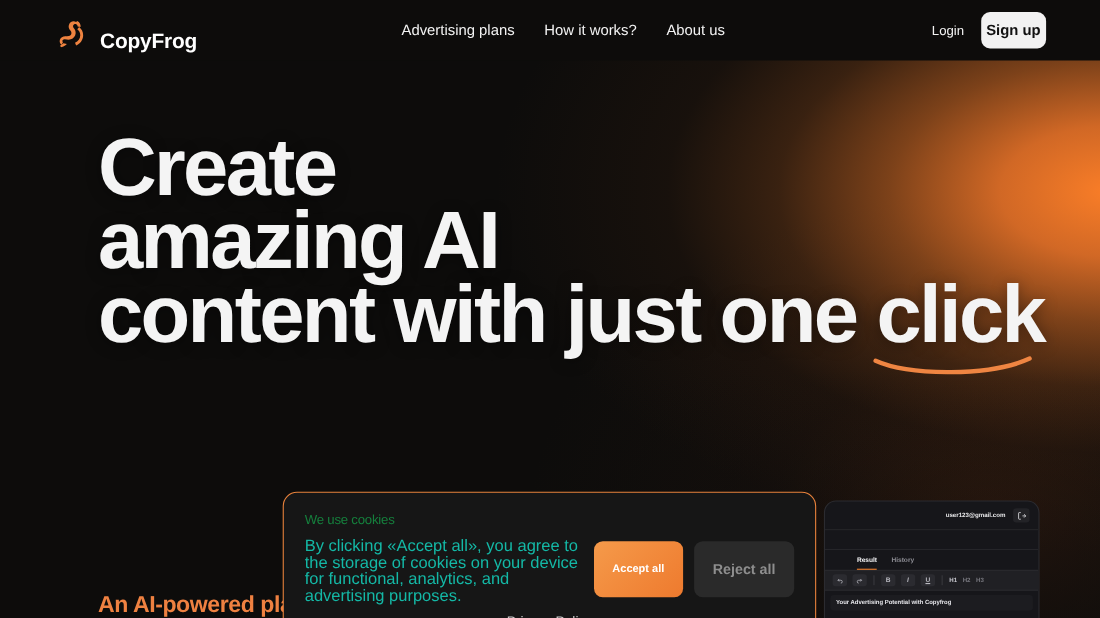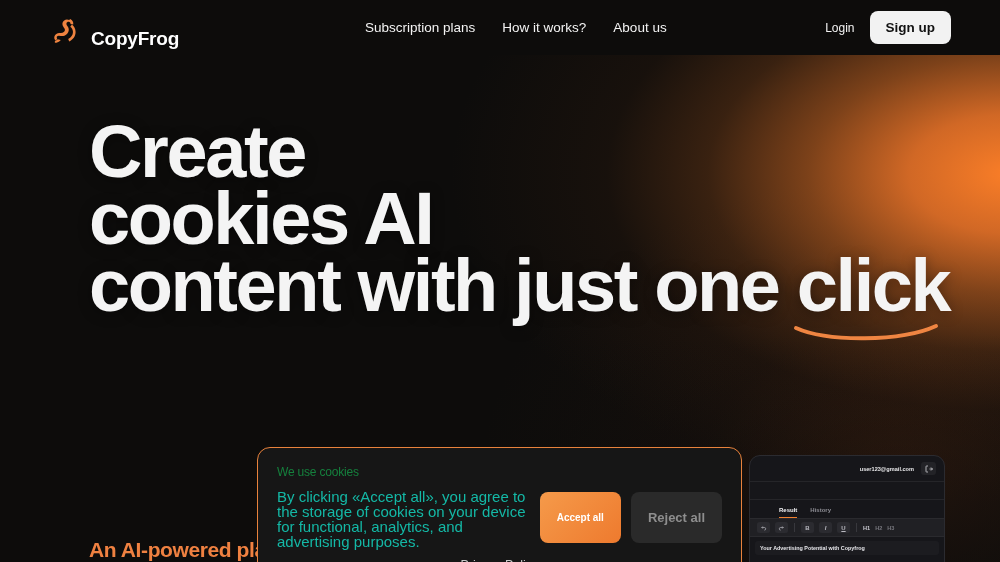--- a/index.html
+++ b/index.html
@@ -44,21 +44,21 @@
   .logo-mark { width:30px; height:30px; display:block; }
   .logo-text { color:#fff; font-size:19px; font-weight:bold; letter-spacing:-0.2px;margin-top:17px; }
 
   .nav { position:absolute; left:365px; top:0; height:55px; display:flex; align-items:center; gap:27px; }
   .nav a { color:#f3f3f3; font-size:13.5px; text-decoration:none; font-weight:500; white-space:nowrap; }
 
   .auth { position:absolute; right:49px; top:0; height:55px; display:flex; align-items:center; gap:15px; }
   .login-link { color:#f3f3f3; font-size:12px; text-decoration:none; font-weight:500; }
   .signup-btn {
     background:#f2f2f2; color:#111; font-size:13.5px; font-weight:bold;
-    border:none; border-radius:8px; padding:9px 16px; cursor:pointer;
+    border:none; border-radius:8px; padding:9px 5px; cursor:pointer;
     font-family:"Liberation Sans", sans-serif;
   }
 
   
   .hero { position:absolute; left:89px; top:118px; z-index:10; }
   .hero h1 {
     color:#f4f4f4; font-size:74px; line-height:67px; font-weight:bold;
     letter-spacing:-2.4px; text-shadow:0 2px 14px rgba(0,0,0,0.38);
   }
   .hero h1 .line { display:block; white-space:nowrap; }
@@ -145,35 +145,35 @@
     <div class="logo-wrap">
       <svg class="logo-mark" viewBox="0 0 32 32">
         <path d="M20.5 4.2c-3.1-1.6-6.3 0.2-7.1 3.1-0.5 1.9 0.2 3.6 1.3 4.9 0.9 1.1 1.4 2 1.2 3.1-0.2 1.3-1.2 2.2-2.6 2.6-2.2 0.6-4.6-0.1-6.6 1.2-1.9 1.2-2.6 3.5-1.9 5.4 0.3 0.8 0.9 1.5 1.6 1.9l1.3-2.4c-0.3-0.3-0.5-0.7-0.5-1.2 0-1.2 1.1-2 2.4-1.8 1.9 0.3 3.9 0.7 5.8 0 2.6-0.9 4.3-3.1 4.6-5.7 0.2-1.8-0.4-3.4-1.5-4.7-0.8-1-1.2-1.9-0.9-2.9 0.4-1.3 1.8-1.9 3-1.3 0.9 0.4 1.4 1.3 1.3 2.2l2.9 0.4c0.4-2.3-0.9-4.6-3.3-5.8z" fill="#ee8340"></path>
         <path d="M8.2 24.9c-0.6 0.6-1.3 1.1-2.1 1.4-0.8 0.3-1.2 1-1 1.6 0.2 0.6 0.9 0.9 1.7 0.7 1.9-0.5 3.5-1.5 4.7-2.9z" fill="#ee8340"></path>
         <path d="M21.6 11.4c1.8 1.4 2.9 3.4 2.9 5.7 0 3.2-2.1 6-5.1 7.3l1.1 2.7c4-1.7 6.8-5.5 6.8-10 0-3.2-1.5-6.1-3.9-8z" fill="#ee8340"></path>
       </svg>
       <span class="logo-text">CopyFrog</span>
     </div>
 
     <nav class="nav">
-      <a href="#">Subscription plans</a>
+      <a href="#">Advertising plans</a>
       <a href="#">How it works?</a>
       <a href="#">About us</a>
     </nav>
 
     <div class="auth">
       <a href="#" class="login-link">Login</a>
       <button class="signup-btn">Sign up</button>
     </div>
   </div>
 
   <div class="hero">
     <h1>
       <span class="line">Create</span>
-      <span class="line">cookies AI</span>
+      <span class="line">amazing AI</span>
       <span class="line"><span>content with just one </span><span class="click-wrap"><span>click</span><svg class="click-underline" viewBox="0 0 146 22">
               <path d="M3 5 C 34 19, 108 19, 143 3" stroke="#ef8542" stroke-width="4" fill="none" stroke-linecap="round"></path>
             </svg></span></span>
     </h1>
   </div>
 
   <div class="sub-head">An AI-powered plat</div>
 
   <div class="mockup">
     <div class="mk-topbar">

